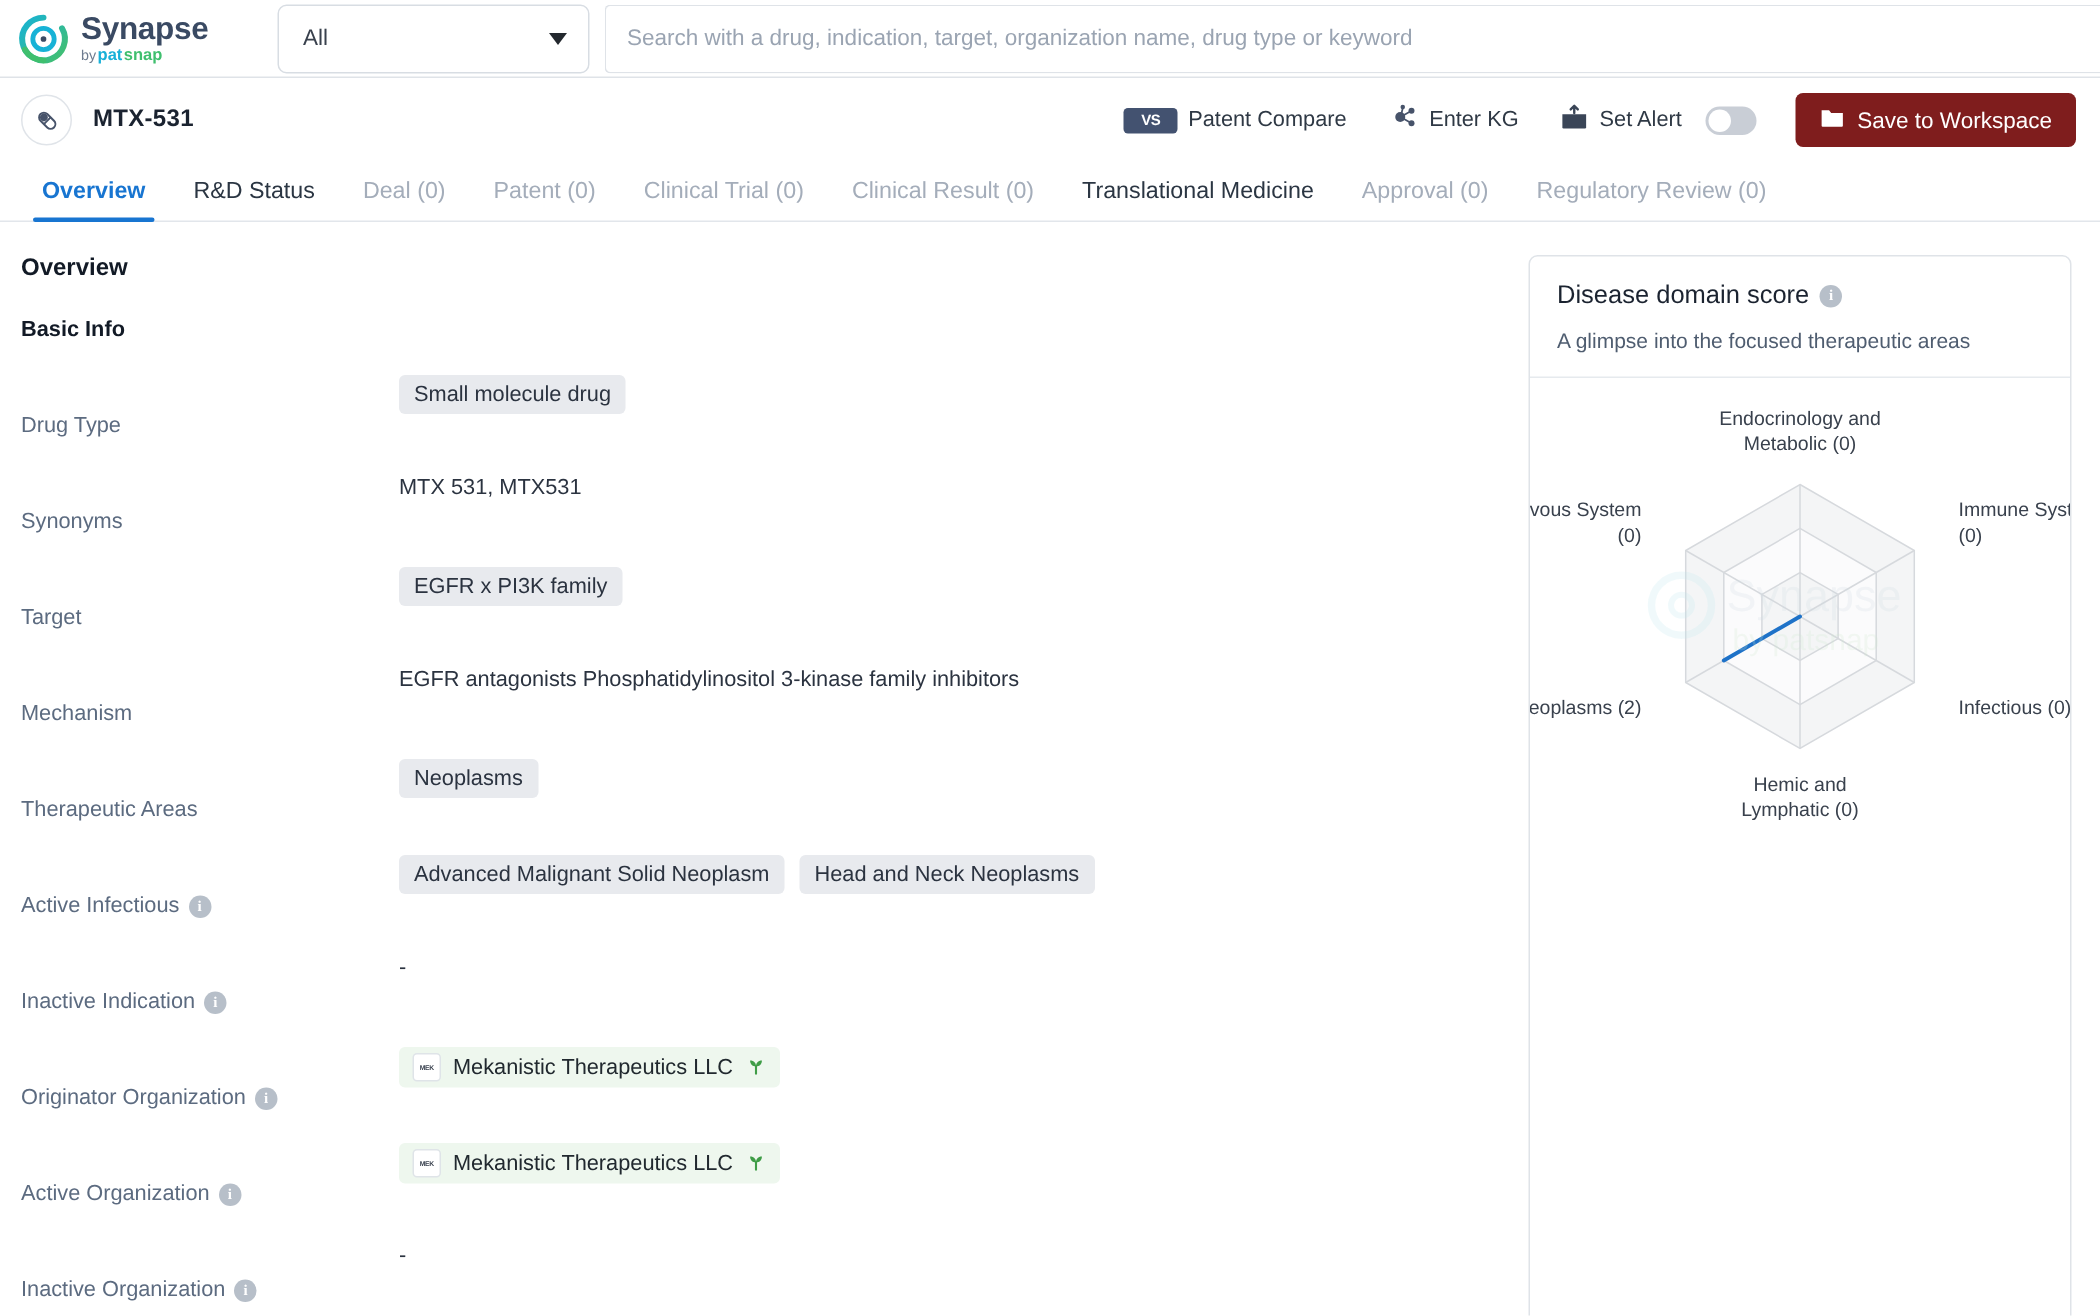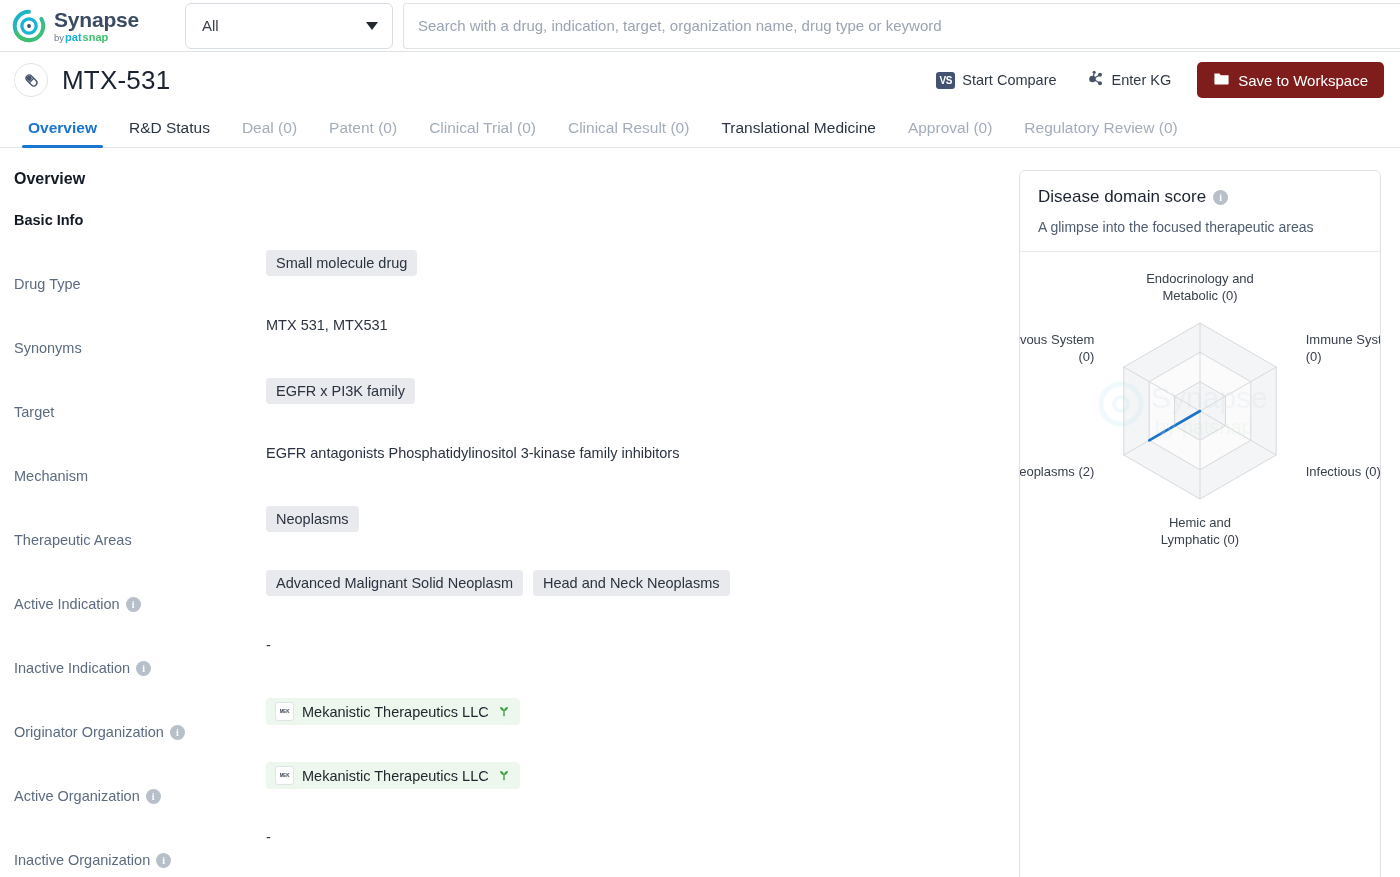--- a/index.html
+++ b/index.html
@@ -62,29 +62,29 @@
     height: 56px;
     display: flex; align-items: center;
     padding: 0 16px 0 14px;
   }
   .pill-badge {
     width: 34px; height: 34px; border-radius: 50%;
     border: 1px solid #e0e4e9; background: #fff;
     display: flex; align-items: center; justify-content: center;
     flex: 0 0 34px;
   }
-  .drug-title { font-size: 26px; font-weight: 400; margin-left: 14px; color: #1b2330; letter-spacing: 0.2px;}
+  .drug-title { font-size: 16px; font-weight: 700; margin-left: 14px; color: #1b2330; letter-spacing: 0.2px;}
   .hdr-actions { margin-left: auto; display: flex; align-items: center; gap: 0; }
   .hdr-btn {
     display: flex; align-items: center; gap: 7px;
     font-size: 14.5px; color: #2f3945;
     padding: 0 14px; cursor: pointer; height: 36px;
   }
   .vs-icon {
-    width: 19px; height: 17px; border-radius: 3px; background: #435270;
+    width: 36px; height: 17px; border-radius: 3px; background: #435270;
     color: #fff; font-size: 10px; font-weight: 700;
     display: flex; align-items: center; justify-content: center;
     letter-spacing: -0.3px;
   }
   .toggle {
     width: 34px; height: 19px; border-radius: 10px; background: #c9ced6;
     position: relative; margin-left: 9px; cursor: pointer; flex: 0 0 34px;
   }
   .toggle::after {
     content: ""; position: absolute; left: 2px; top: 2px;
@@ -225,36 +225,46 @@
         <path d="M8 12 h8" stroke="#47536a" stroke-width="1.7"></path>
         <rect x="8.8" y="4.8" width="6.4" height="6.4" rx="3.2" fill="#47536a"></rect>
       </g>
     </svg>
   </span>
   <span class="drug-title">MTX-531</span>
 
   <div class="hdr-actions">
     <div class="hdr-btn">
       <span class="vs-icon">VS</span>
-      <span>Start Compare</span>
+      <span>Patent Compare</span>
     </div>
 
     <div class="hdr-btn">
       <span>
         <svg viewBox="0 0 24 24" width="20" height="20" fill="#47536a">
           <circle cx="9" cy="12" r="4"></circle>
             <circle cx="18" cy="7" r="2.4"></circle>
           <circle cx="18" cy="17" r="2.4"></circle>
             <circle cx="11" cy="4" r="1.8"></circle>
           <path d="M11 11 L18 7 M11 13 L18 17 M10 9 L11 5" stroke="#47536a" stroke-width="1.4"></path>
         </svg>
       </span>
       <span>Enter KG</span>
     </div>
 
+    <div class="hdr-btn">
+      <span>
+        <svg viewBox="0 0 24 24" width="19" height="19" fill="#3a4557">
+          <path d="M2 9 h20 v11 a1 1 0 0 1 -1 1 H3 a1 1 0 0 1 -1 -1 Z"></path>
+          <path d="M12 2 L12 8 M12 2 L9 5 M12 2 L15 5" stroke="#3a4557" stroke-width="2" fill="none" stroke-linecap="round"></path>
+        </svg>
+      </span>
+      <span>Set Alert</span>
+      <span class="toggle"></span>
+    </div>
 
     <div class="save-btn">
       <span>
         <svg viewBox="0 0 24 24" width="17" height="17" fill="#fff">
           <path d="M2 5 h7 l2 2.5 h11 v12 a1 1 0 0 1 -1 1 H3 a1 1 0 0 1 -1 -1 Z"></path>
         </svg>
       </span>
       <span>Save to Workspace</span>
     </div>
   </div>
@@ -318,21 +328,21 @@
       <div class="field-label">
           <span>Therapeutic Areas</span>
         </div>
       <div class="field-val">
         <span class="chip">Neoplasms</span>
       </div>
     </div>
 
     <div class="field-row">
       <div class="field-label">
-        <span>Active Indication</span>
+        <span>Active Infectious</span>
         <span class="info-i">i</span>
       </div>
       <div class="field-val">
         <span class="chip">Advanced Malignant Solid Neoplasm</span>
         <span class="chip">Head and Neck Neoplasms</span>
       </div>
     </div>
 
     <div class="field-row">
       <div class="field-label">

